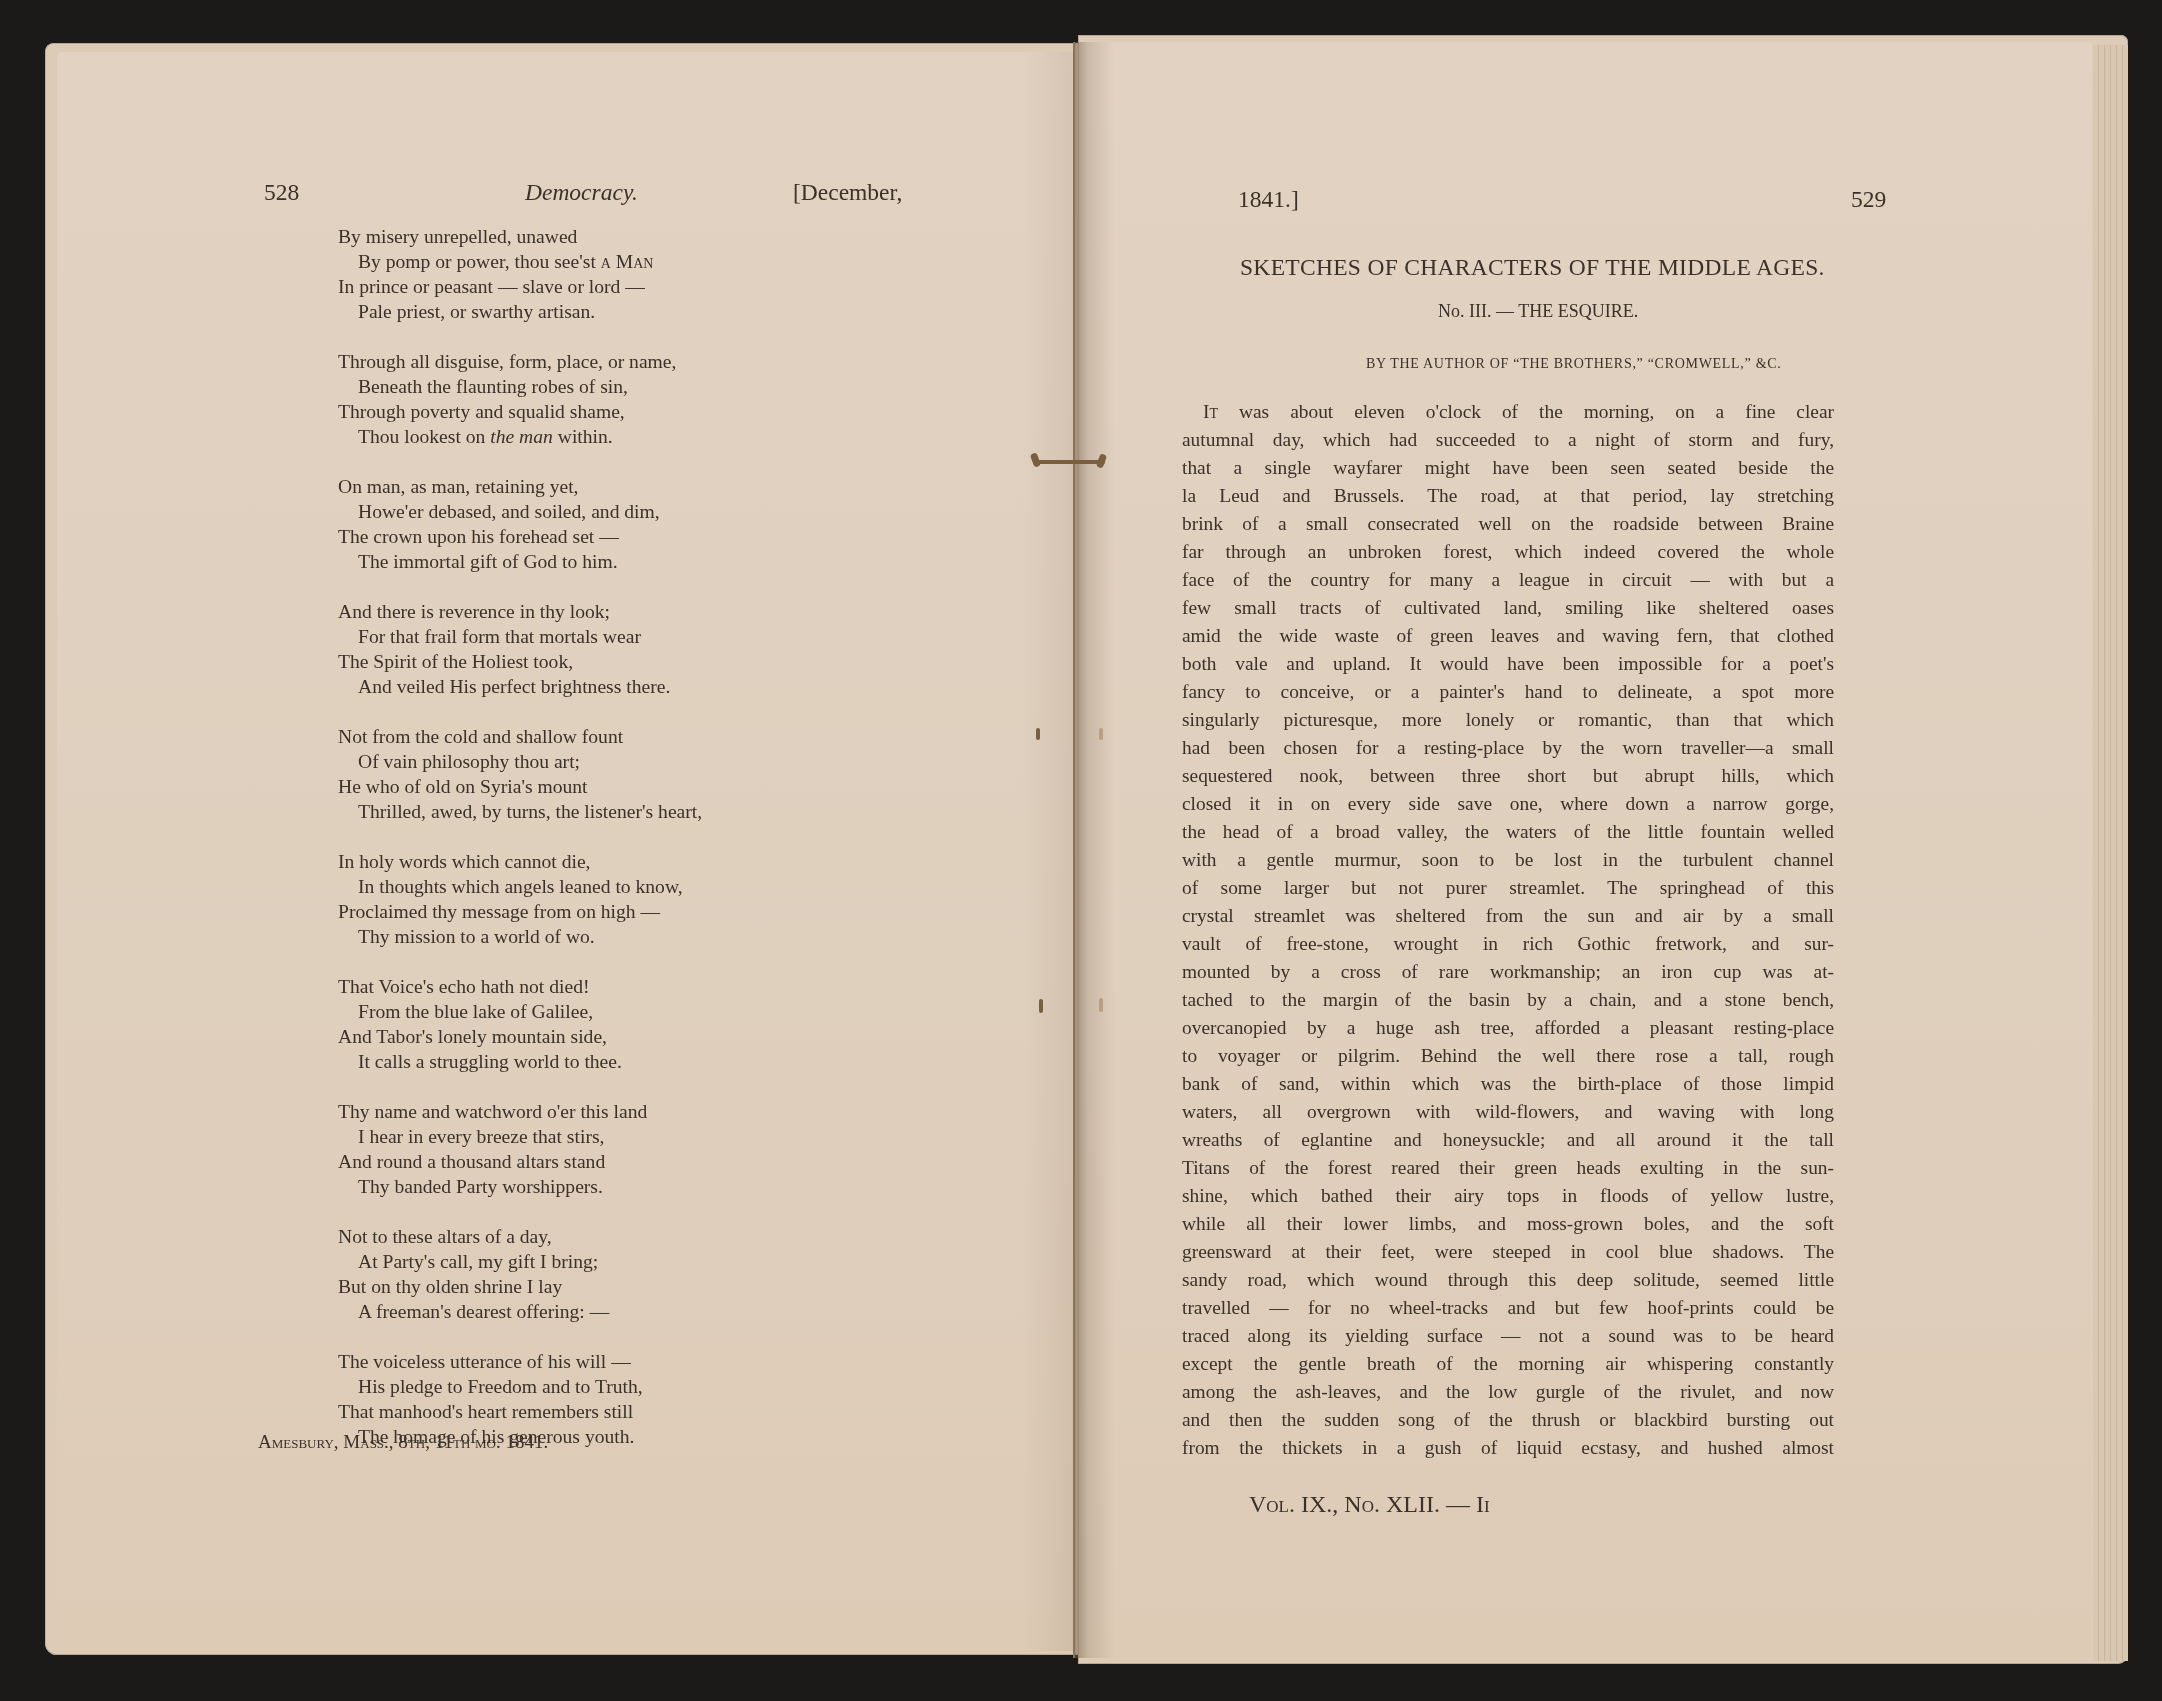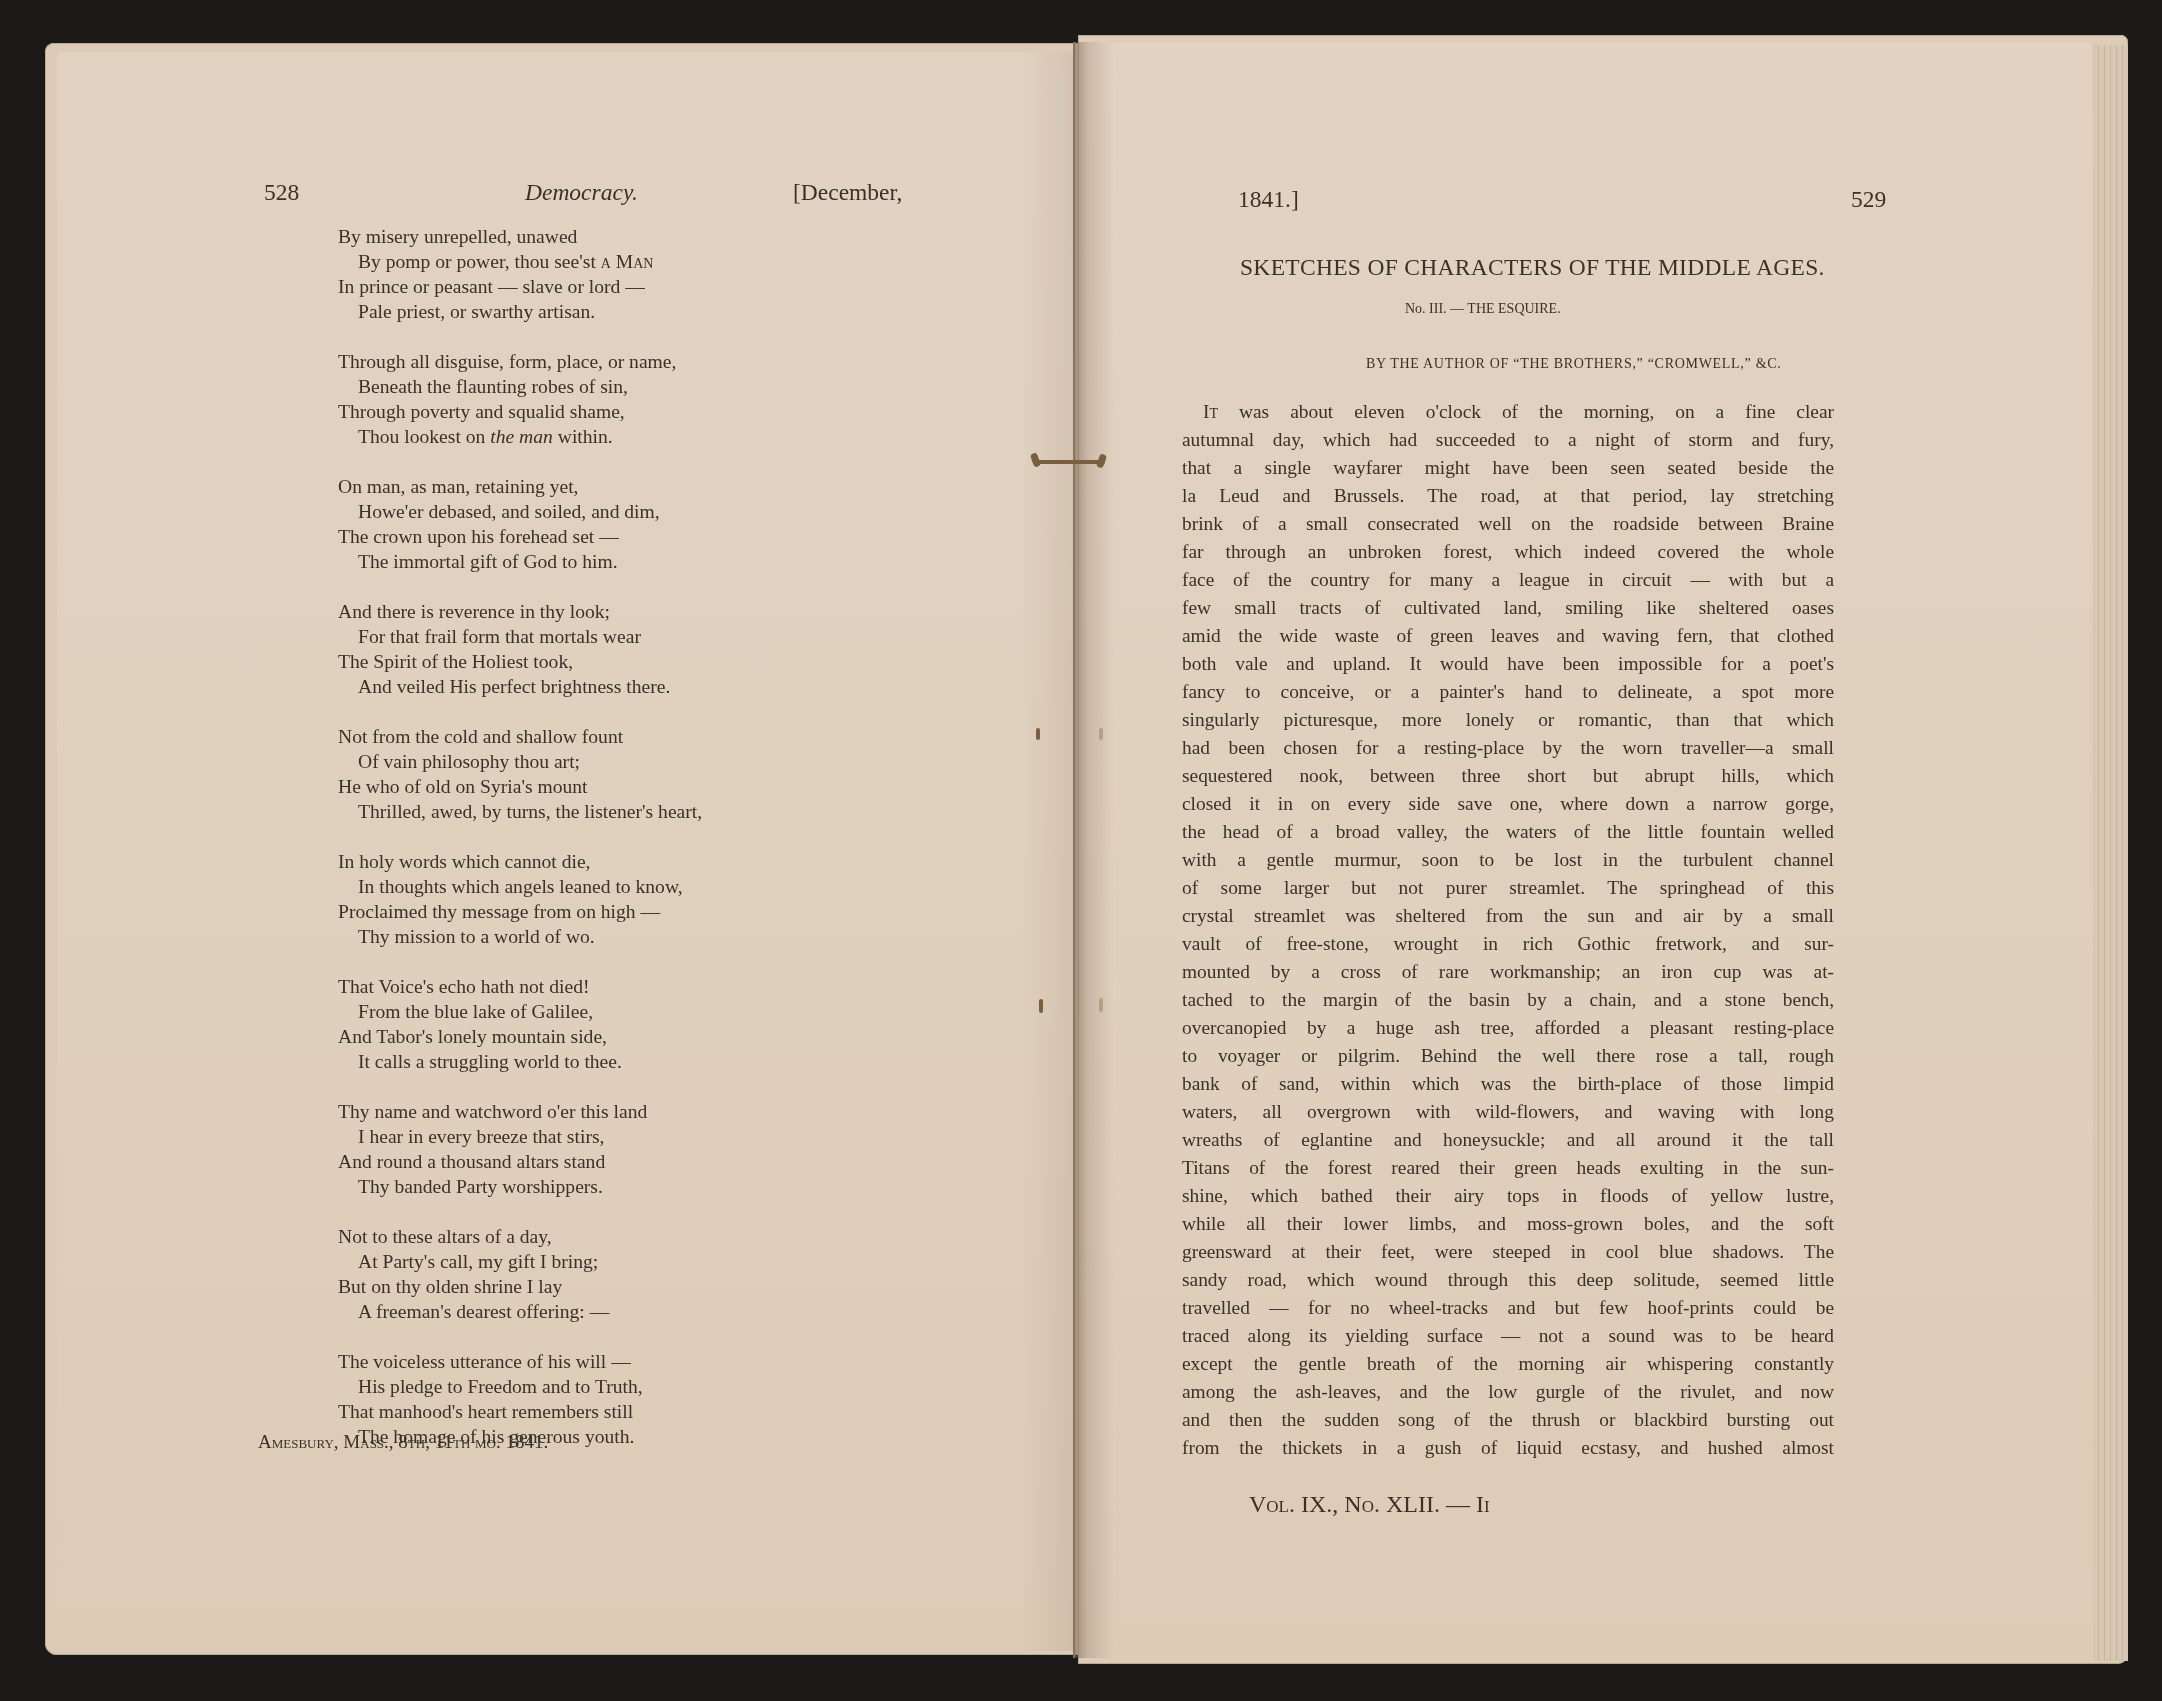--- a/index.html
+++ b/index.html
@@ -56,21 +56,21 @@
 
   .poem { position:absolute; left:338px; top:224px; font-size:19.6px; line-height:25px; }
   .poem .stanza { margin-bottom:25px; }
   .poem .line { display:block; }
   .poem .ind { padding-left:20px; }
   .sc { font-variant:small-caps;margin-top:12px; }
 
   .signoff { position:absolute; left:258px; top:1419px; font-size:19px; }
 
   .title { position:absolute; left:1240px; top:254px; font-size:23.5px; letter-spacing:0.3px; }
-  .subtitle { position:absolute; left:1405px; top:301px; font-size:14px;text-align:right; }
+  .subtitle { position:absolute; left:1438px; top:301px; font-size:18px;text-align:right; }
   .byline { position:absolute; left:1366px; top:356px; font-size:14px; letter-spacing:0.7px; }
 
   .prose { position:absolute; left:1182px; top:398px; width:652px; font-size:19.4px; line-height:28px; }
   .prose .pl { display:block; text-align:justify; text-align-last:justify; height:28px; }
   .prose .pl.first { text-indent:21px; }
   .footer-sig { position:absolute; left:1249px; top:1479px; font-size:24px; }
 </style>
 </head>
 <body>
 

